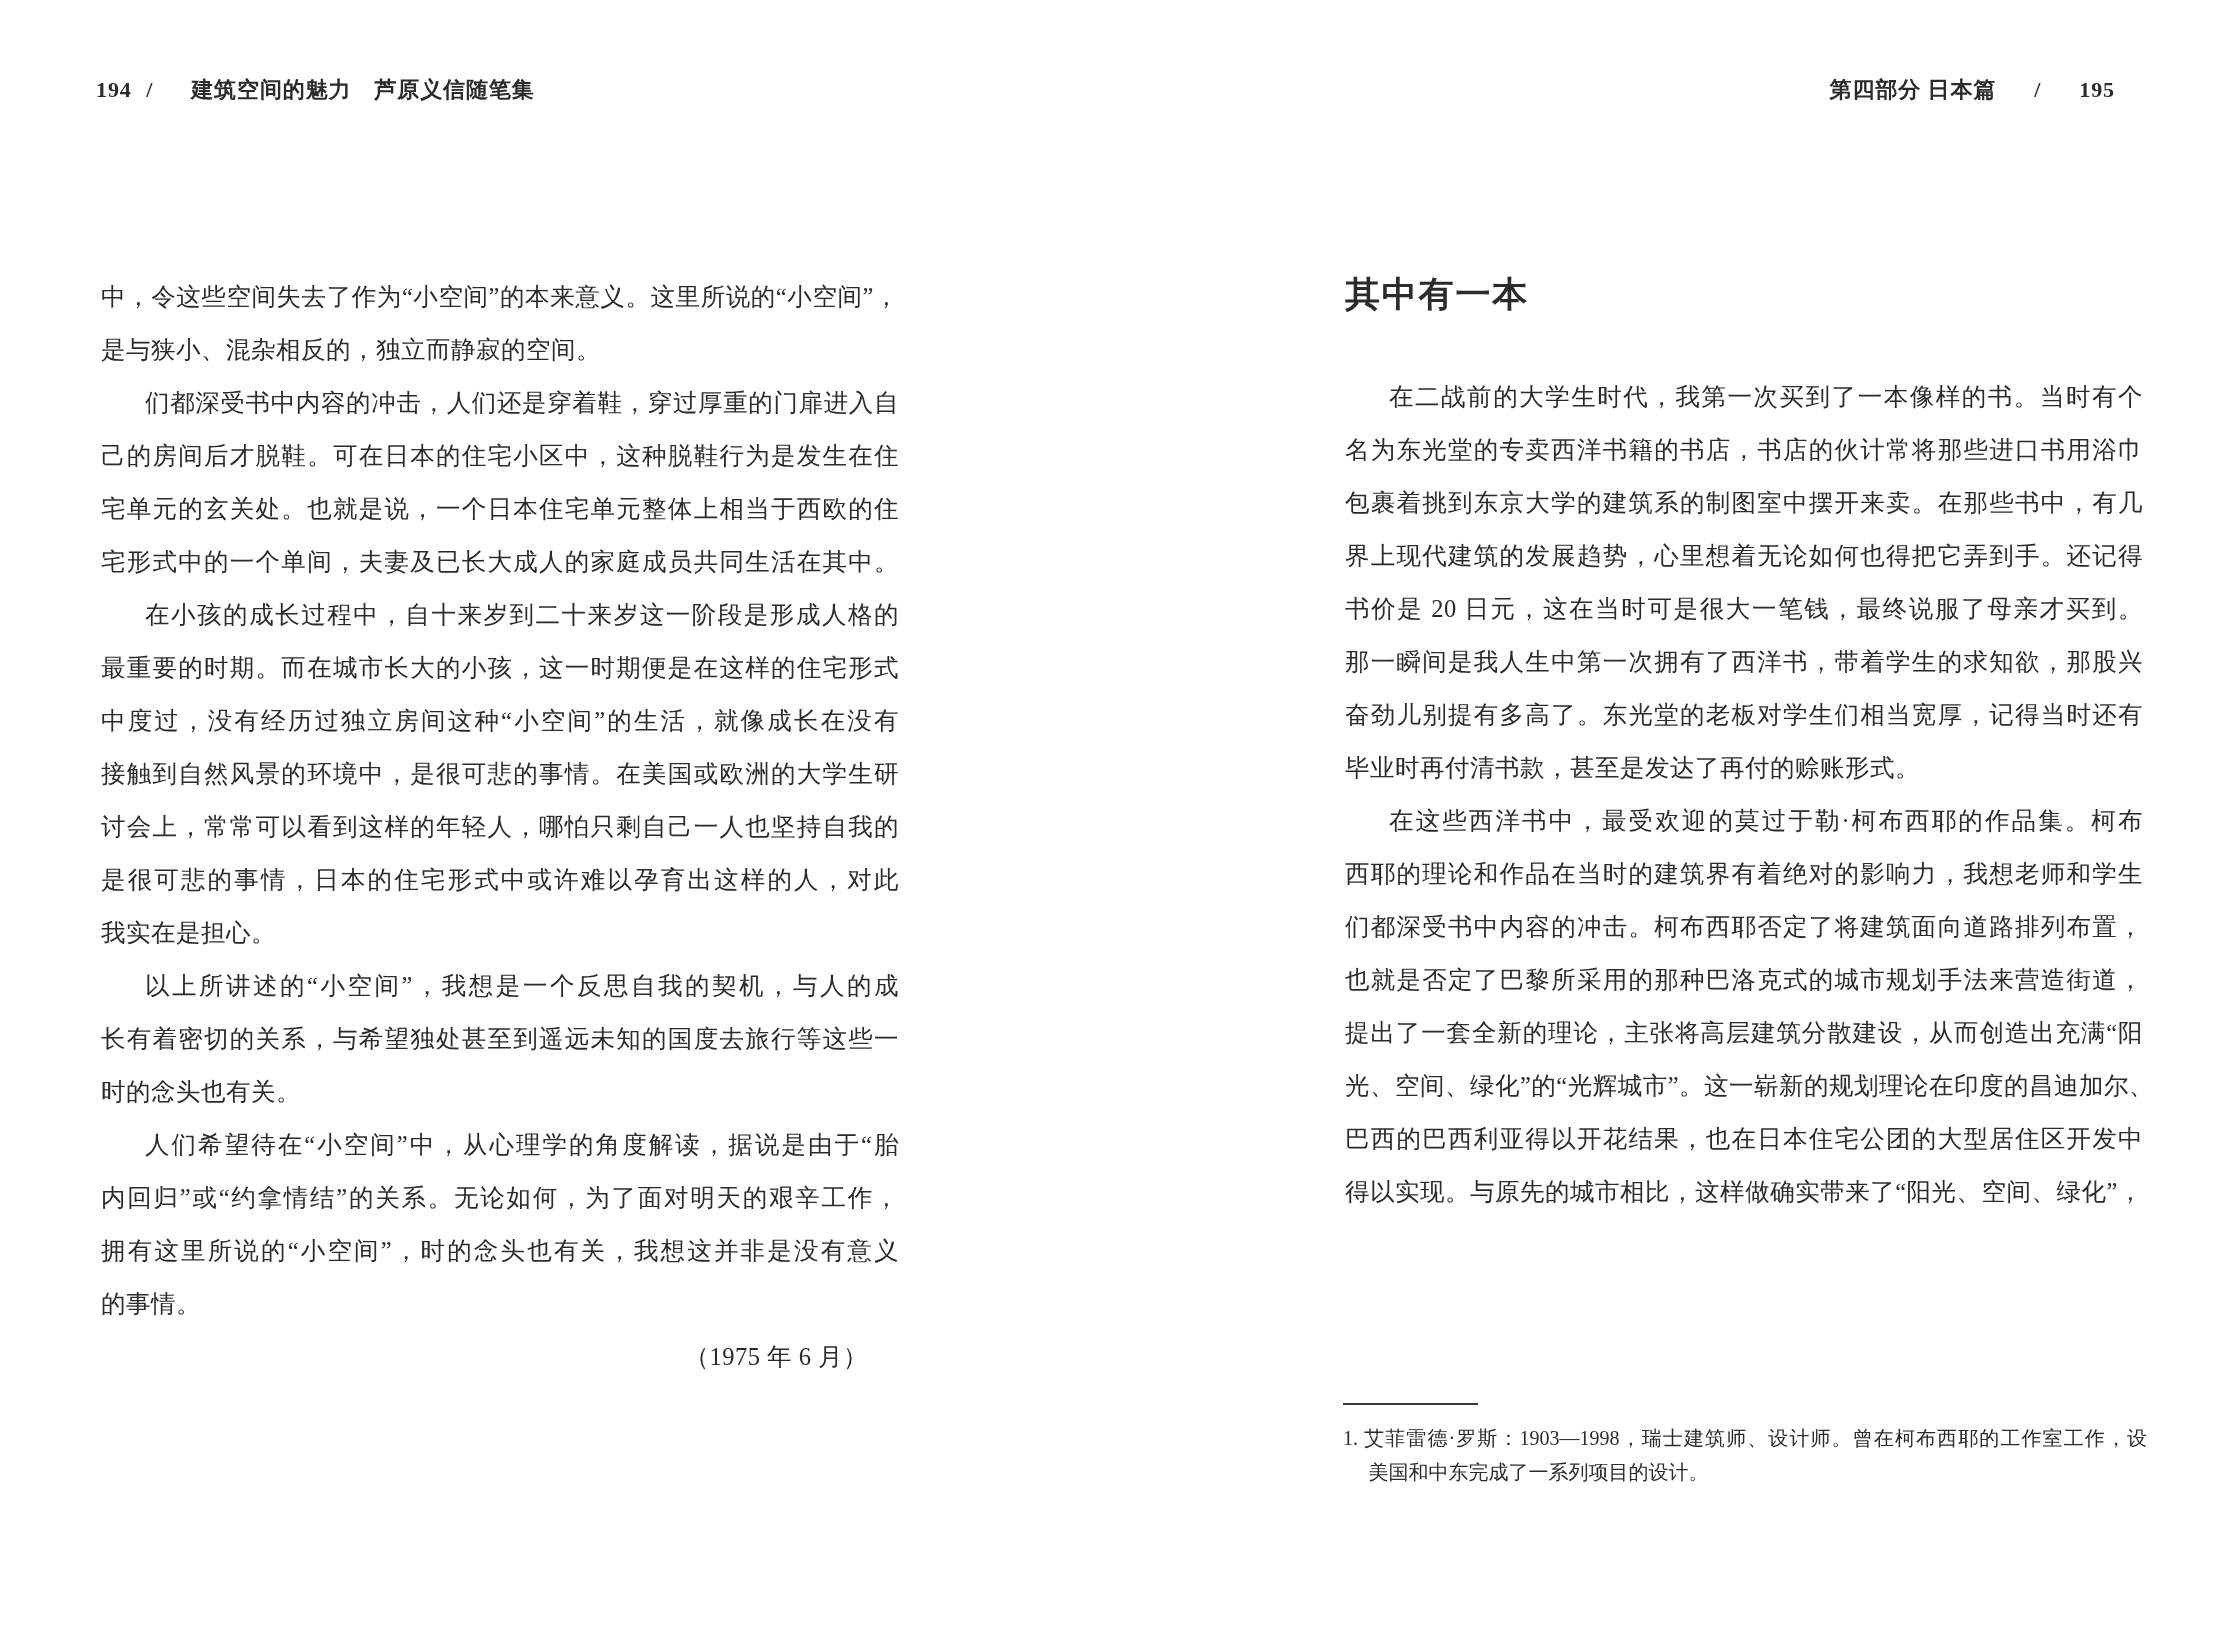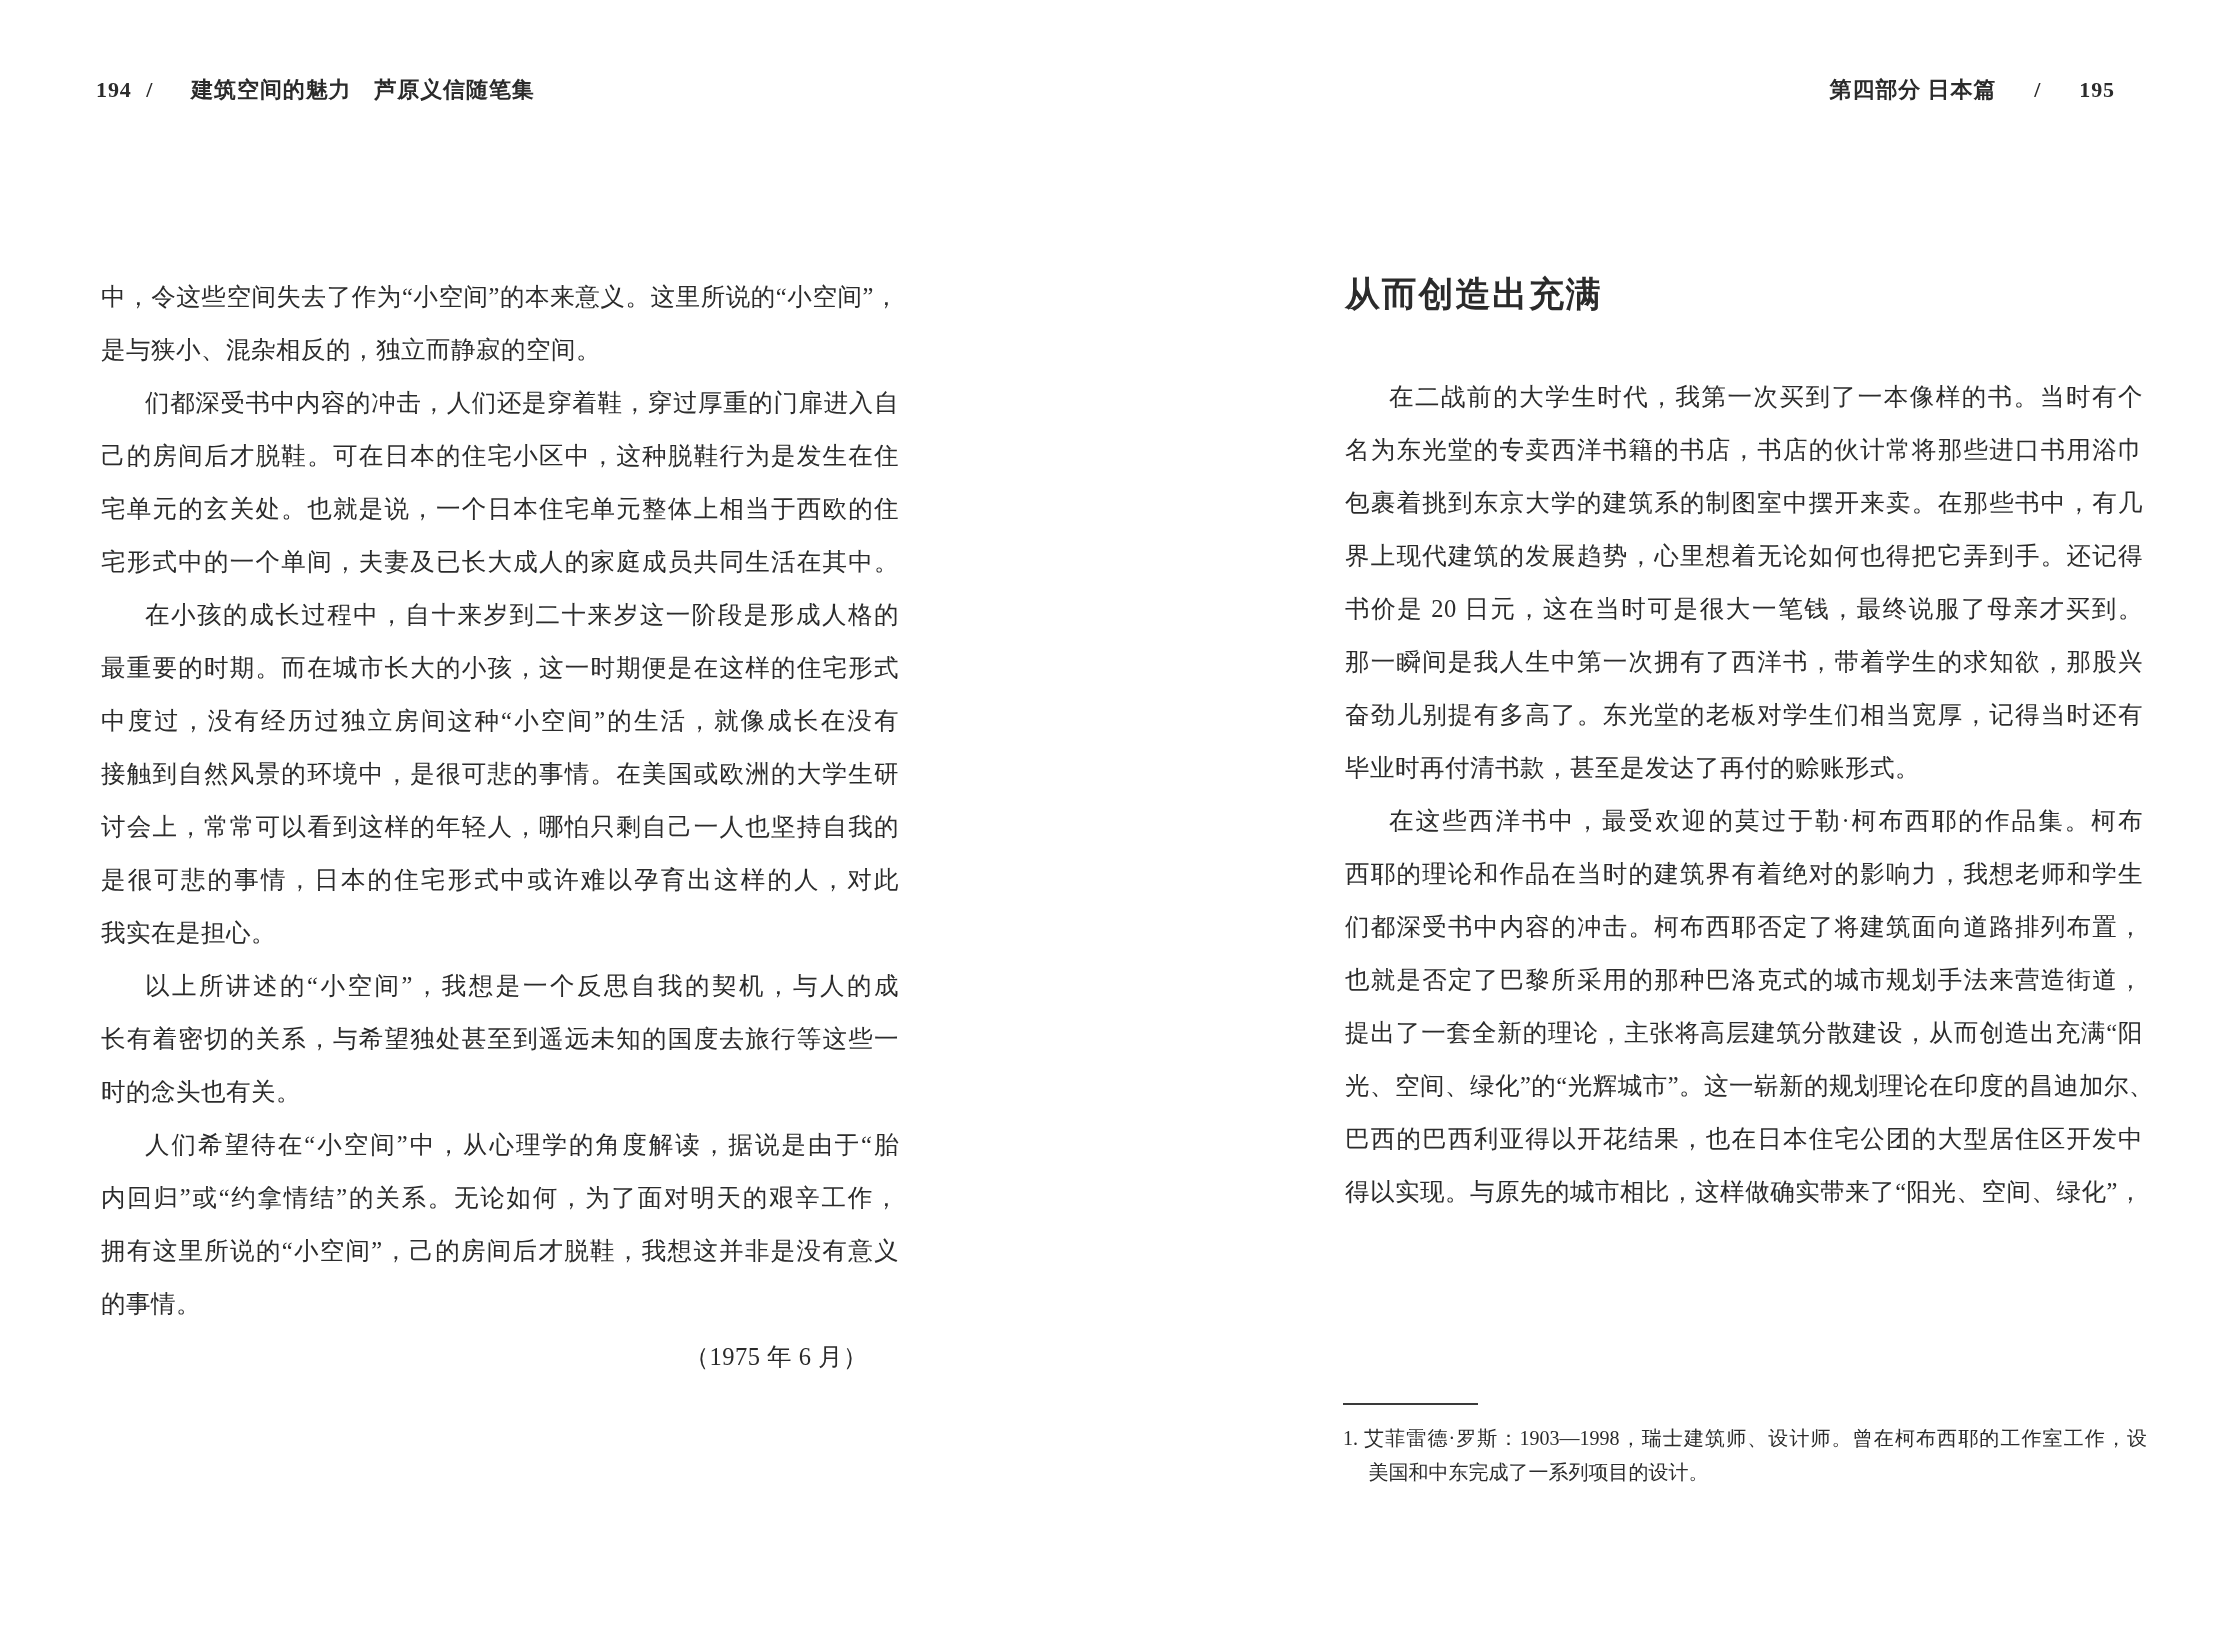--- a/index.html
+++ b/index.html
@@ -84,31 +84,31 @@
         <div class="line fill">中度过，没有经历过独立房间这种“小空间”的生活，就像成长在没有</div>
         <div class="line fill">接触到自然风景的环境中，是很可悲的事情。在美国或欧洲的大学生研</div>
         <div class="line fill">讨会上，常常可以看到这样的年轻人，哪怕只剩自己一人也坚持自我的</div>
         <div class="line fill">是很可悲的事情，日本的住宅形式中或许难以孕育出这样的人，对此</div>
         <div class="line end">我实在是担心。</div>
         <div class="line indent">以上所讲述的“小空间”，我想是一个反思自我的契机，与人的成</div>
         <div class="line fill">长有着密切的关系，与希望独处甚至到遥远未知的国度去旅行等这些一</div>
         <div class="line end">时的念头也有关。</div>
         <div class="line indent">人们希望待在“小空间”中，从心理学的角度解读，据说是由于“胎</div>
         <div class="line fill">内回归”或“约拿情结”的关系。无论如何，为了面对明天的艰辛工作，</div>
-        <div class="line fill">拥有这里所说的“小空间”，己的房间后才脱鞋，我想这并非是没有意义</div>
+        <div class="line fill">拥有这里所说的“小空间”，时的念头也有关，我想这并非是没有意义</div>
         <div class="line end">的事情。</div>
         <div class="line date">（1975 年 6 月）</div>
       </div>
   </div>
 
   <div>
     <div class="running-header header-right">
       <span>第四部分 日本篇</span><span class="sep">/</span><span>195</span>
     </div>
-    <div class="essay-title">从而创造出充满</div>
+    <div class="essay-title">其中有一本</div>
     <div class="text-block right-block">
 
     <div class="line indent">在二战前的大学生时代，我第一次买到了一本像样的书。当时有个</div>
         <div class="line fill">名为东光堂的专卖西洋书籍的书店，书店的伙计常将那些进口书用浴巾</div>
         <div class="line fill">包裹着挑到东京大学的建筑系的制图室中摆开来卖。在那些书中，有几</div>
         <div class="line fill">界上现代建筑的发展趋势，心里想着无论如何也得把它弄到手。还记得</div>
         <div class="line fill">书价是 20 日元，这在当时可是很大一笔钱，最终说服了母亲才买到。</div>
         <div class="line fill">那一瞬间是我人生中第一次拥有了西洋书，带着学生的求知欲，那股兴</div>
         <div class="line fill">奋劲儿别提有多高了。东光堂的老板对学生们相当宽厚，记得当时还有</div>
         <div class="line end">毕业时再付清书款，甚至是发达了再付的赊账形式。</div>

